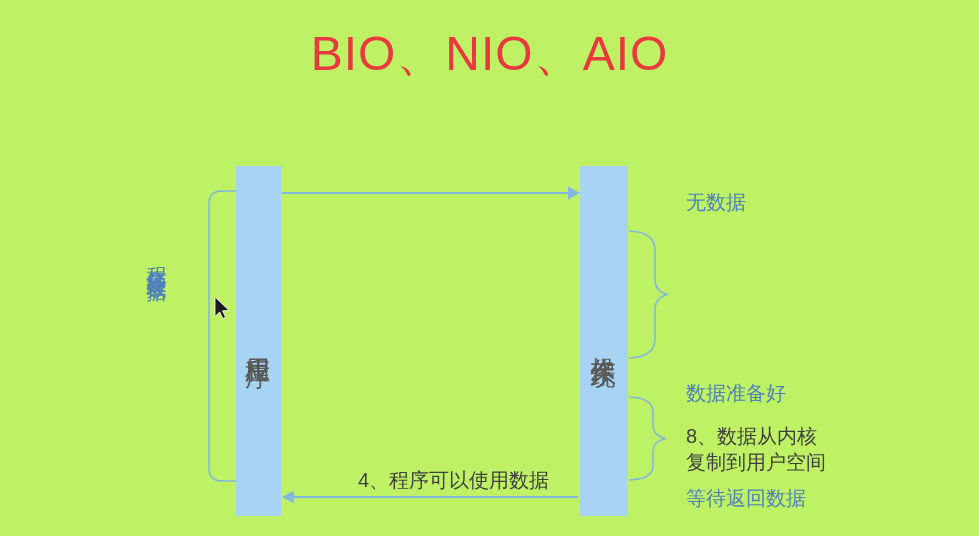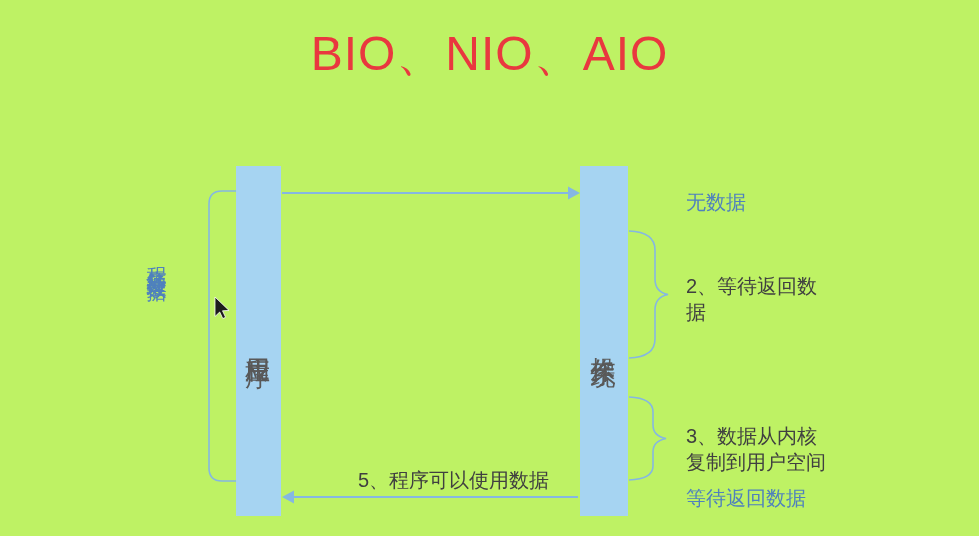--- a/index.html
+++ b/index.html
@@ -68,22 +68,22 @@
 
     <path d="M236,191 L222,191 Q209,191 209,204 L209,468 Q209,481 222,481 L236,481" fill="none" stroke="#85b7e2" stroke-width="1.6"></path>
 
     <path d="M629,231 Q655,232 655,250 L655,279 Q655,292 668,294.5 Q655,297 655,310 L655,339 Q655,357 629,358" fill="none" stroke="#85b7e2" stroke-width="1.6"></path>
 
     <path d="M629,397 Q653,398 653,412 L653,425 Q653,436 666,438.5 Q653,441 653,452 L653,466 Q653,479 629,480" fill="none" stroke="#85b7e2" stroke-width="1.6"></path>
 
     <path d="M215,297 L215,316.5 L219.7,312 L222.8,318.6 L225.6,317.3 L222.5,310.8 L229,310.4 Z" fill="#1c1c1c" stroke="#ffffff" stroke-width="0.8"></path>
   </svg>
 
-  <div class="lbl lbl-step4">5、程序可以使用数据</div>
+  <div class="lbl lbl-step4">4、程序可以使用数据</div>
 
   <div class="vnote">程序等待处理数据</div>
 
   <div class="note note-blue note-no-data">无数据</div>
-  <div class="note note-dark note-step2">2、等待返回数据</div>
-  <div class="note note-dark note-step3">3、数据从内核复制到用户空间</div>
+  <div class="note note-blue note-ready">数据准备好</div>
+  <div class="note note-dark note-step3">8、数据从内核复制到用户空间</div>
   <div class="note note-blue note-done">等待返回数据</div>
 
 </div>
 
 </body></html>

